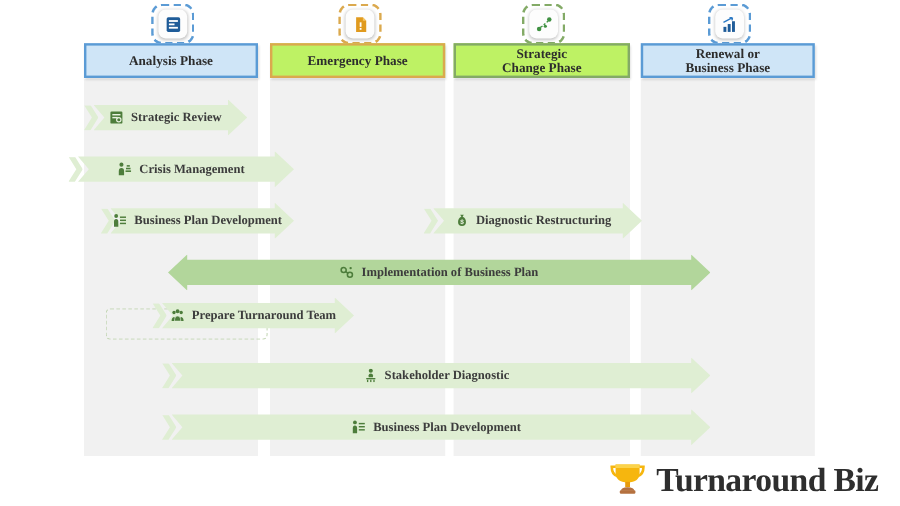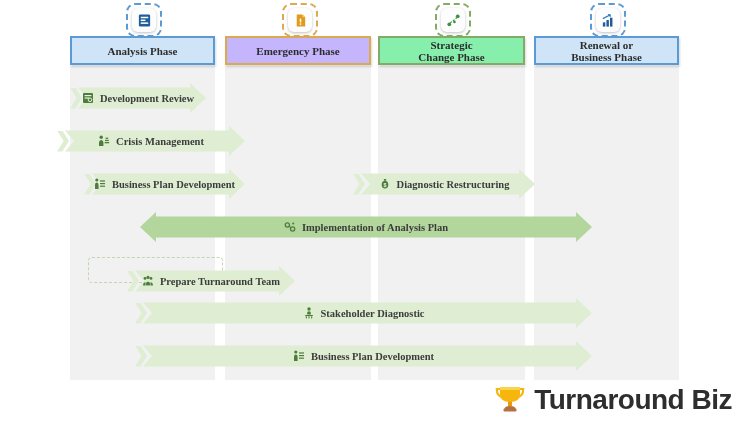--- a/index.html
+++ b/index.html
@@ -28,21 +28,21 @@
     clip-path:polygon(0 15%,calc(100% - 16px) 15%,calc(100% - 16px) 0,100% 50%,calc(100% - 16px) 100%,calc(100% - 16px) 85%,0 85%,9px 50%);}
   .arrow.impl .body{left:0;background:#b2d69b;
     clip-path:polygon(16px 0,0 50%,16px 100%,16px 85%,calc(100% - 16px) 85%,calc(100% - 16px) 100%,100% 50%,calc(100% - 16px) 0,calc(100% - 16px) 15%,16px 15%);}
   .arrow .content{position:absolute;left:0;right:0;top:0;bottom:0;display:flex;align-items:center;justify-content:center;gap:6px;
     font-weight:bold;font-size:10.5px;color:#3c3c3c;}
   .aicon{width:12px;height:12px;flex:0 0 auto;}
   .aicon svg{display:block;}
   .dashed-box{position:absolute;box-sizing:border-box;border:1.5px dashed #c3d6b4;border-radius:4px;background:transparent;}
   
   .brand{position:absolute;right:18px;top:382px;display:flex;align-items:center;gap:8px;}
-  .brand .name{font-family:Liberation Sans, sans-serif;font-weight:800;font-size:28px;
+  .brand .name{font-family:Liberation Serif, serif;font-weight:800;font-size:28px;
     letter-spacing:-0.5px;color:#2e2e2e;}
 </style>
 </head>
 <body>
 
 <div id="canvas">
 
   <div class="col-bg" style="left:70px;width:145px"></div>
   <div class="col-bg" style="left:225px;width:146px"></div>
   <div class="col-bg" style="left:378px;width:147px"></div>
@@ -86,46 +86,46 @@
           <rect x="9.6" y="5" width="2.6" height="9.5" fill="#1f5c99"></rect>
           <path d="M2 6 L10 1.8 M10 1.8 l-2.6 0.2 M10 1.8 l-0.4 2.4" stroke="#2f7bc4" stroke-width="1.3" fill="none"></path>
         </svg>
       </div>
   </div>
 
   <div class="phase-box" style="left:70px;width:145px;background:#cfe5f7;border-color:#5b9bd5">
     <div>Analysis Phase</div>
     <div></div>
   </div>
-  <div class="phase-box" style="left:225px;width:146px;background:#c4b5fd;border-color:#dba94e">
+  <div class="phase-box" style="left:225px;width:146px;background:#bef264;border-color:#dba94e">
     <div>Emergency Phase</div>
     <div></div>
   </div>
-  <div class="phase-box" style="left:378px;width:147px;background:#86efac;border-color:#83aa66">
+  <div class="phase-box" style="left:378px;width:147px;background:#bef264;border-color:#83aa66">
     <div>Strategic</div>
     <div>Change Phase</div>
   </div>
   <div class="phase-box" style="left:534px;width:145px;background:#cfe5f7;border-color:#5b9bd5">
     <div>Renewal or</div>
     <div>Business Phase</div>
   </div>
 
   <div class="arrow" style="left:70px;top:83px;width:136px">
     <div class="sliver"></div>
       <div class="body"></div>
     <div class="content">
       <span class="aicon">
           <svg width="12" height="12" viewBox="0 0 12 12">
             <rect x="1" y="1" width="10" height="10" rx="1" fill="#4d7d3b"></rect>
             <rect x="2.6" y="3" width="6.8" height="1.2" fill="#eaf3e2"></rect>
             <rect x="2.6" y="5.4" width="4.5" height="1.2" fill="#eaf3e2"></rect>
             <circle cx="8" cy="7.8" r="1.8" fill="none" stroke="#eaf3e2" stroke-width="1"></circle>
           </svg>
         </span>
-      <span>Development Review</span>
+      <span>Strategic Review</span>
     </div>
   </div>
 
   <div class="arrow" style="left:57px;top:126px;width:188px">
     <div class="sliver"></div>
       <div class="body"></div>
     <div class="content">
       <span class="aicon">
           <svg width="12" height="12" viewBox="0 0 12 12">
             <circle cx="3.2" cy="2.2" r="1.7" fill="#4d7d3b"></circle>
@@ -173,26 +173,26 @@
     <div class="body"></div>
     <div class="content">
       <span class="aicon">
           <svg width="12" height="12" viewBox="0 0 12 12">
             <circle cx="3.4" cy="4" r="2.1" fill="none" stroke="#4d7d3b" stroke-width="1.3"></circle>
             <circle cx="8.6" cy="8" r="2.1" fill="none" stroke="#4d7d3b" stroke-width="1.3"></circle>
             <path d="M5.2 5.4 L7 6.8" stroke="#4d7d3b" stroke-width="1.2"></path>
             <circle cx="9.2" cy="2.4" r="1" fill="#4d7d3b"></circle>
           </svg>
         </span>
-      <span>Implementation of Analysis Plan</span>
+      <span>Implementation of Business Plan</span>
     </div>
   </div>
 
   <div class="dashed-box" style="left:88px;top:257px;width:135px;height:26px"></div>
-  <div class="arrow" style="left:127px;top:266px;width:168px">
+  <div class="arrow" style="left:127px;top:248px;width:168px">
     <div class="sliver"></div>
       <div class="body"></div>
     <div class="content">
       <span class="aicon">
           <svg width="12" height="12" viewBox="0 0 12 12">
             <circle cx="3" cy="3.4" r="1.4" fill="#4d7d3b"></circle>
             <circle cx="9" cy="3.4" r="1.4" fill="#4d7d3b"></circle>
             <circle cx="6" cy="2.4" r="1.6" fill="#4d7d3b"></circle>
             <path d="M1 10.6 Q1 7.6 3 7.2 Q4 8.6 6 8.6 Q8 8.6 9 7.2 Q11 7.6 11 10.6 Z" fill="#4d7d3b"></path>
             <path d="M3.4 10.6 Q3.4 6.4 6 6.4 Q8.6 6.4 8.6 10.6 Z" fill="#4d7d3b" stroke="#eaf3e2" stroke-width="0.5"></path>

